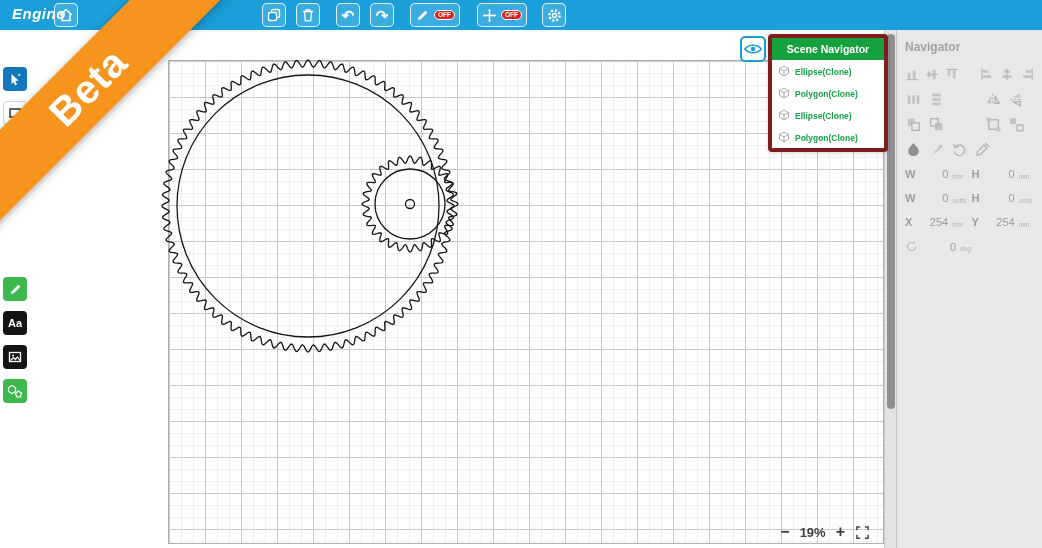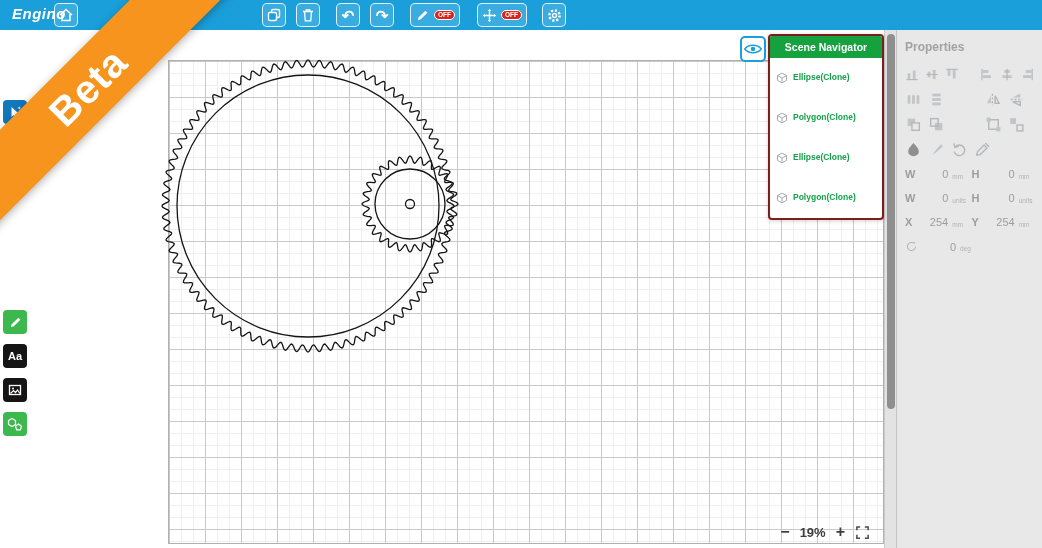--- a/index.html
+++ b/index.html
@@ -37,21 +37,21 @@
     box-shadow:0 2px 8px rgba(0,0,0,.3);
   }
   .ribbon span{color:#fff;font-weight:bold;font-size:40px;letter-spacing:1px;}
   
   .left-toolbar{
     position:absolute;left:0;top:30px;width:30px;height:518px;background:#fff;z-index:9;
   }
   .lt-btn{
     position:absolute;left:3px;width:24px;height:24px;box-sizing:border-box;
     border:none;border-radius:4px;display:flex;align-items:center;justify-content:center;
-    color:#fff;font-size:11px;font-weight:bold;padding:0;cursor:pointer;margin-top:33px;
+    color:#fff;font-size:11px;font-weight:bold;padding:0;cursor:pointer;
   }
   .lt-select{top:37px;background:#1377BC;}
   .lt-rect{top:71px;background:#fff;border:1px solid #cfcfcf;}
   .lt-pencil{top:247px;background:#3CB84F;}
   .lt-text{top:281px;background:#151515;}
   .lt-image{top:315px;background:#151515;}
   .lt-shapes{top:349px;background:#3CB84F;}
   
   .canvas{
     position:absolute;left:30px;top:30px;width:854px;height:518px;background:#fff;
@@ -75,29 +75,29 @@
   .zoom-controls .zbtn{cursor:pointer;font-size:16px;line-height:1;}
   
   .eye-btn{
     position:absolute;left:740px;top:36px;width:26px;height:26px;box-sizing:border-box;
     background:#fff;border:2px solid #1A9FDA;border-radius:5px;z-index:20;
     display:flex;align-items:center;justify-content:center;padding:0;cursor:pointer;
   }
   
   .scene-nav{
     position:absolute;left:768px;top:34px;width:112px;z-index:20;
-    background:#fff;border:2px solid #7f1d1d;border-radius:4px;
+    background:#fff;border:4px solid #7f1d1d;border-radius:4px;
     box-shadow:0 1px 4px rgba(0,0,0,.18);overflow:hidden;
   }
   .scene-nav-header{
     background:#16A13F;color:#fff;font-size:10.5px;font-weight:bold;
     text-align:center;padding:5px 0;
   }
   .scene-item{
-    display:flex;align-items:flex-start;gap:5px;padding:14px 6px;cursor:pointer;
+    display:flex;align-items:flex-end;gap:5px;padding:5px 6px;cursor:pointer;
   }
   .scene-item span{color:#17A24B;font-size:8.5px;font-weight:bold;}
   
   .vscroll{
     position:absolute;left:884px;top:30px;width:12px;height:518px;
     background:#e3e3e3;border-left:1px solid #cccccc;box-sizing:border-box;
   }
   .vscroll-thumb{
     position:absolute;left:2px;top:4px;width:8px;height:375px;
     background:#8f8f8f;border-radius:4px;cursor:pointer;
@@ -271,21 +271,21 @@
     </svg>
     <span>Polygon(Clone)</span>
   </div>
 </div>
 
 <div class="vscroll">
   <div class="vscroll-thumb"></div>
 </div>
 
 <div class="props">
-  <div class="props-title">Properties</div>
+  <div class="props-title">Navigator</div>
 
   <div class="icon-row">
     <svg class="pi" viewBox="0 0 16 16">
       <rect class="fl" x="3" y="6.5" width="3.2" height="6.5"></rect>
         <rect class="fl" x="8.8" y="3.5" width="3.2" height="9.5"></rect>
         <path class="st" d="M1.5 13.8 H14.5"></path>
     </svg>
     <svg class="pi" viewBox="0 0 16 16">
       <rect class="fl" x="3" y="4.8" width="3.2" height="6.4"></rect>
         <rect class="fl" x="8.8" y="2.8" width="3.2" height="10.4"></rect>

